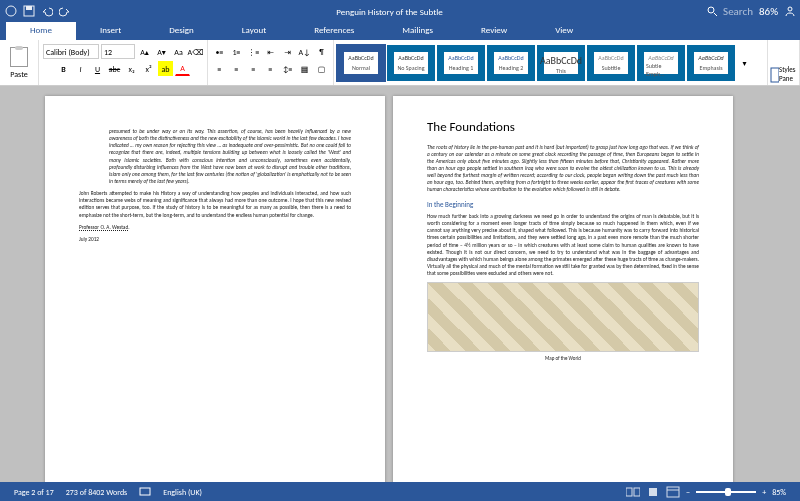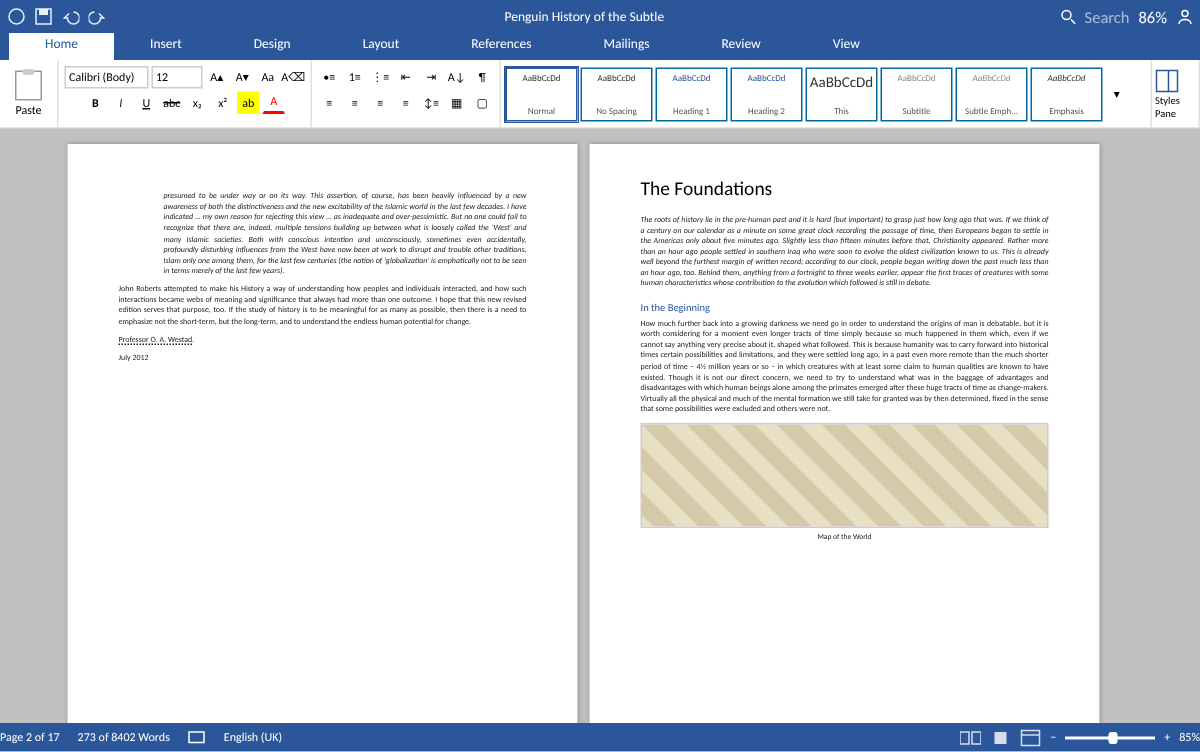--- a/index.html
+++ b/index.html
@@ -18,34 +18,34 @@
 .paste-icon{width:18px;height:20px;background:#fff;border:1px solid #999;position:relative;margin-bottom:2px}
 .paste-icon:before{content:"";position:absolute;top:-2px;left:4px;width:8px;height:4px;background:#ccc;border-radius:2px}
 .font-group{display:flex;flex-direction:column;gap:2px;padding:4px}
 .font-row{display:flex;gap:2px;align-items:center}
 .font-select{border:1px solid #ccc;font-size:8px;padding:1px 2px;height:15px}
 .font-name{width:56px}
 .font-size{width:34px}
 .btn-sm{width:15px;height:15px;border:1px solid transparent;font-size:8px;display:flex;align-items:center;justify-content:center;cursor:pointer}
 .para-group{display:flex;flex-direction:column;gap:2px;padding:4px}
 .styles-group{display:flex;gap:2px;padding:3px;align-items:center}
-.style-item{border:1px solid #0369a1;width:48px;height:36px;display:flex;flex-direction:column;align-items:center;justify-content:space-between;padding:2px;font-size:6px;cursor:pointer}
+.style-item{border:7px solid #0369a1;width:48px;height:36px;display:flex;flex-direction:column;align-items:center;justify-content:space-between;padding:2px;font-size:6px;cursor:pointer}
 .style-item.active{border-color:#2b579a;box-shadow:0 0 0 1px #2b579a}
 .style-preview{font-family:Calibri;color:#333}
 .style-name{font-size:6px;color:#555}
-.styles-pane{display:flex;flex-direction:column;align-items:flex-start;justify-content:center;width:32px;font-size:7px;padding:2px}
+.styles-pane{display:flex;flex-direction:row;align-items:flex-end;justify-content:center;width:32px;font-size:7px;padding:2px}
 .doc-area{background:#c0c0c0;height:396px;display:flex;padding:10px 45px;gap:8px;overflow:hidden;position:relative}
 .page{background:#fff;width:340px;height:430px;box-shadow:0 0 3px rgba(0,0,0,.3);padding:22px 34px;font-size:5.3px;line-height:1.35;color:#222}
 .page p{margin-bottom:5px;text-align:justify}
 .page .italic{font-style:italic}
 .page h1{font-size:13px;font-weight:400;color:#000000;margin-bottom:8px}
 .page h2{font-size:7px;font-weight:400;color:#2b579a;margin:6px 0 4px}
 .map-img{width:100%;height:70px;background:linear-gradient(45deg,#d4c9a8 25%,#e8dfc4 25%,#e8dfc4 50%,#d4c9a8 50%,#d4c9a8 75%,#e8dfc4 75%);background-size:30px 30px;border:1px solid #ccc;position:relative}
 .map-caption{text-align:center;font-size:5px;margin-top:3px}
-.statusbar{background:#2b579a;height:19px;display:flex;align-items:center;color:#fff;font-size:8px;padding:0 0}
+.statusbar{background:#2b579a;height:19px;display:flex;align-items:center;color:#fff;font-size:8px;padding:0 14px}
 .statusbar .left{display:flex;gap:12px}
 .statusbar .right{margin-left:auto;display:flex;gap:6px;align-items:center}
 .view-btn{width:14px;height:12px;opacity:.8}
 .zoom-slider{width:60px;height:2px;background:#fff;position:relative}
 .zoom-slider:before{content:"";position:absolute;top:-3px;left:48%;width:6px;height:8px;background:#fff;border-radius:2px}
 svg{display:block}
 .underline-dot{text-decoration:underline dotted}
 </style>
 </head>
 <body>

